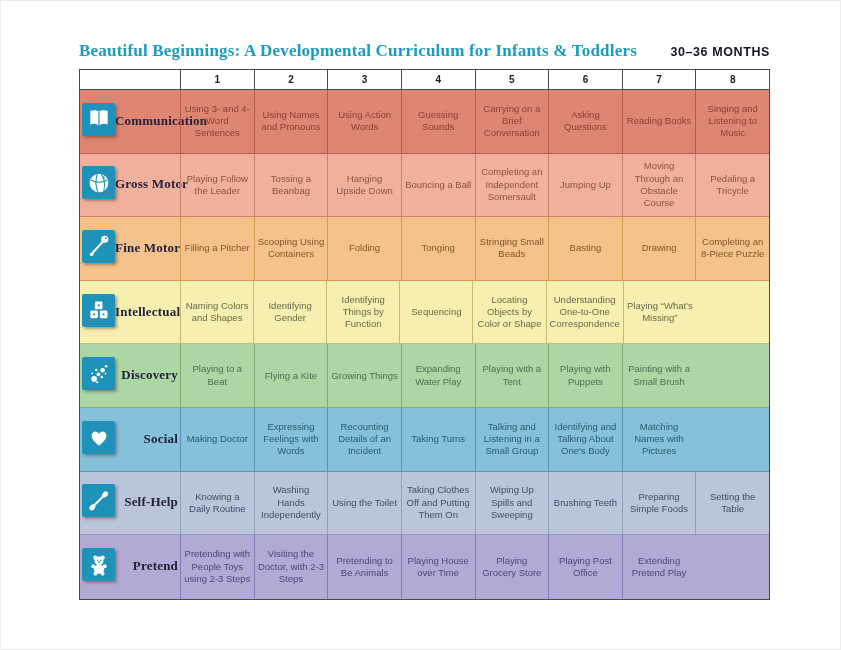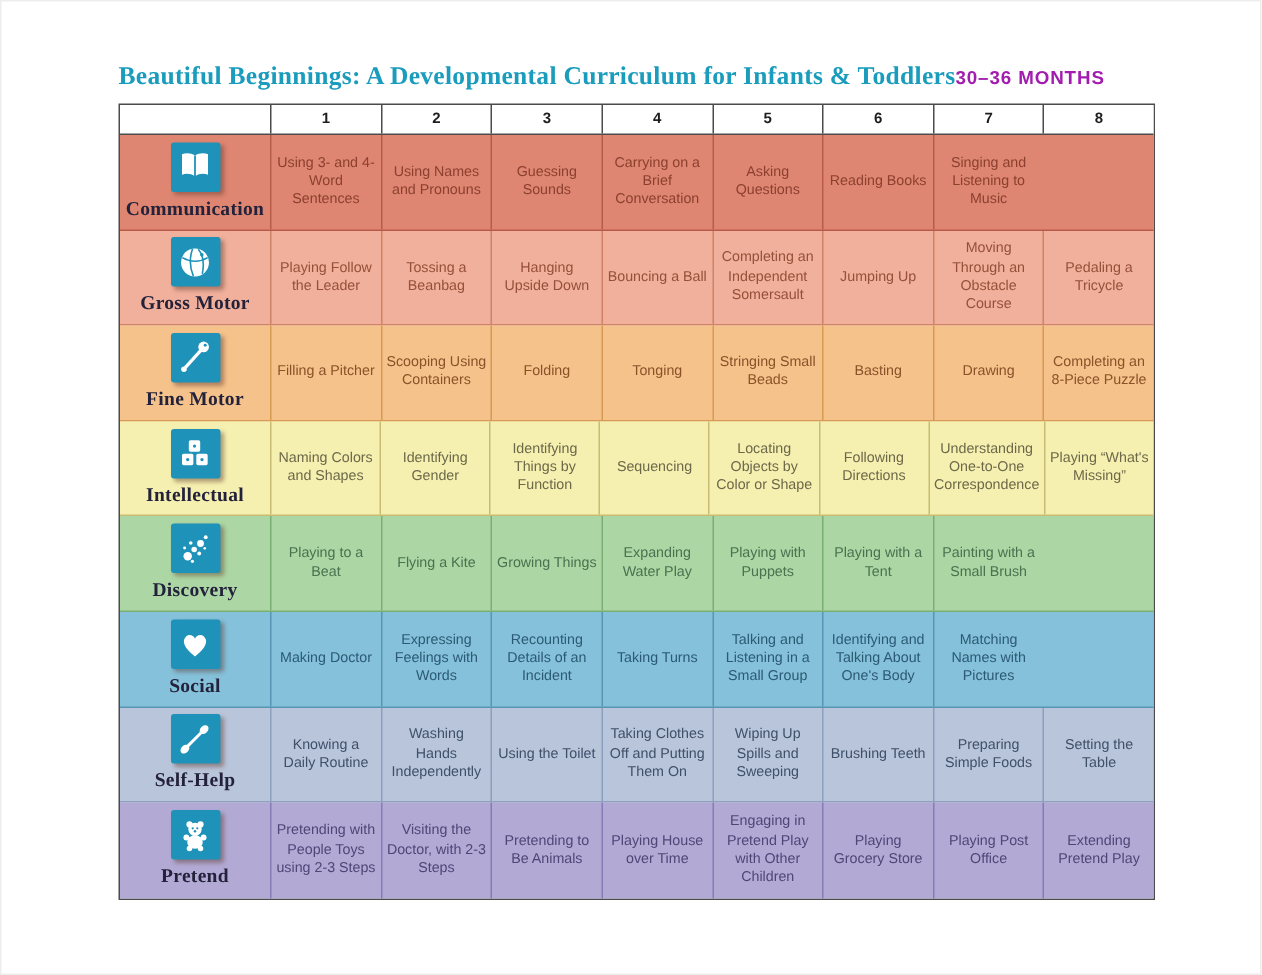--- a/index.html
+++ b/index.html
@@ -1,42 +1,42 @@
 <!DOCTYPE html>
 <html><head>
 <meta charset="utf-8">
 <style>
   html,body{margin:0;padding:0;background:#fff;}
   body{width:841px;height:650px;position:relative;font-family:"Liberation Sans",sans-serif;overflow:hidden;border:1px solid #ededed;box-sizing:border-box;}
 
-  .titlebar{position:absolute;left:78px;top:40px;width:691px;display:flex;align-items:baseline;}
+  .titlebar{position:absolute;left:78px;top:40px;width:691px;display:flex;justify-content:space-between;align-items:baseline;}
   .page-title{font-family:"Liberation Serif",serif;font-weight:bold;font-size:17px;letter-spacing:.2px;}
   .month-range{font-family:"Liberation Sans",sans-serif;font-weight:bold;font-size:12.5px;color:#3f3f3f;letter-spacing:.6px;}
 
   .table{position:absolute;left:78px;top:68px;width:691px;border:1px solid #4b4b4b;box-sizing:border-box;}
   .hdr{display:grid;grid-template-columns:100px repeat(8,1fr);height:20px;background:#fff;border-bottom:1px solid #4b4b4b;box-sizing:border-box;}
   .hcell{border-left:1px solid #4b4b4b;display:flex;align-items:center;justify-content:center;font-weight:bold;font-size:10px;color:#1e1e1e;}
   .corner{border-left:none;}
 
   .row{display:grid;grid-template-columns:100px repeat(8,1fr);height:63.6px;background:var(--bg);box-sizing:border-box;}
   .row:not(:last-child){border-bottom:1px solid var(--line);}
   .cell{border-left:1px solid var(--line);display:flex;align-items:center;justify-content:center;text-align:center;
         font-size:9.5px;line-height:1.3;color:var(--txt);padding:2px 3px;box-sizing:border-box;}
-  .label-cell{display:flex;flex-direction:column;align-items:center;justify-content:center;padding:3px 2px 4px;box-sizing:border-box;}
+  .label-cell{display:flex;flex-direction:row;align-items:center;justify-content:space-between;padding:3px 2px 4px;box-sizing:border-box;}
   .icon-box{width:33px;height:33px;background:#1E92B8;border-radius:2px;box-shadow:2px 2px 3px rgba(90,50,40,.45);
             display:flex;align-items:center;justify-content:center;margin-bottom:3px;flex:none;}
   .icon-box svg{display:block;}
   .label-text{font-family:"Liberation Serif",serif;font-weight:bold;font-size:13px;color:#23223A;letter-spacing:.2px;white-space:nowrap;}
 </style>
 </head>
 <body>
 
 <div class="titlebar">
   <span class="page-title" style="color: rgb(26, 156, 188);">Beautiful Beginnings: A Developmental Curriculum for Infants &amp; Toddlers</span>
-  <span class="month-range" style="color: #a21caf;">30–36 MONTHS</span>
+  <span class="month-range" style="color: #0f172a;">30–36 MONTHS</span>
 </div>
 
 <div class="table">
 
   <div class="hdr">
     <div class="hcell corner"></div>
     <div class="hcell">1</div>
     <div class="hcell">2</div>
     <div class="hcell">3</div>
     <div class="hcell">4</div>
@@ -51,20 +51,21 @@
       <div class="icon-box">
         <svg width="26" height="26" viewBox="0 0 24 24">
           <path d="M12 5.2 C9.8 3.7 6.2 3.5 4 4.5 L4 17 C6.4 16.1 9.8 16.3 12 18 C14.2 16.3 17.6 16.1 20 17 L20 4.5 C17.8 3.5 14.2 3.7 12 5.2 Z" fill="#fff"></path>
           <path d="M12 5.2 L12 18" stroke="#1E92B8" stroke-width="1.1" fill="none"></path>
         </svg>
       </div>
       <div class="label-text">Communication</div>
     </div>
     <div class="cell">Using 3- and 4- Word Sentences</div>
     <div class="cell">Using Names and Pronouns</div>
+    <div class="cell">Using Action Words</div>
     <div class="cell">Guessing Sounds</div>
     <div class="cell">Carrying on a Brief Conversation</div>
     <div class="cell">Asking Questions</div>
     <div class="cell">Reading Books</div>
     <div class="cell">Singing and Listening to Music</div>
   </div>
 
   <div class="row" style="--bg: #F0B09B; --line: #CE8268; --txt: #96503A;">
     <div class="label-cell">
       <div class="icon-box">
@@ -122,21 +123,20 @@
           <circle cx="16.3" cy="16" r="1" fill="#1E92B8"></circle>
         </svg>
       </div>
       <div class="label-text">Intellectual</div>
     </div>
     <div class="cell">Naming Colors and Shapes</div>
     <div class="cell">Identifying Gender</div>
     <div class="cell">Identifying Things by Function</div>
     <div class="cell">Sequencing</div>
     <div class="cell">Locating Objects by Color or Shape</div>
-    <div class="cell">Following Directions</div>
     <div class="cell">Understanding One-to-One Correspondence</div>
     <div class="cell">Playing “What's Missing”</div>
   </div>
 
   <div class="row" style="--bg: #ACD6A3; --line: #7BAE73; --txt: #4B7250;">
     <div class="label-cell">
       <div class="icon-box">
         <svg width="26" height="26" viewBox="0 0 24 24">
           <circle cx="7.5" cy="16.5" r="2.6" fill="#fff"></circle>
           <circle cx="11.5" cy="12.3" r="1.7" fill="#fff"></circle>
@@ -148,22 +148,22 @@
           <circle cx="18" cy="11.6" r="0.8" fill="#fff"></circle>
           <circle cx="10.4" cy="19.6" r="1" fill="#fff"></circle>
         </svg>
       </div>
       <div class="label-text">Discovery</div>
     </div>
     <div class="cell">Playing to a Beat</div>
     <div class="cell">Flying a Kite</div>
     <div class="cell">Growing Things</div>
     <div class="cell">Expanding Water Play</div>
+    <div class="cell">Playing with a Tent</div>
     <div class="cell">Playing with Puppets</div>
-    <div class="cell">Playing with a Tent</div>
     <div class="cell">Painting with a Small Brush</div>
   </div>
 
   <div class="row" style="--bg: #85C1DA; --line: #5795B4; --txt: #2C5A74;">
     <div class="label-cell">
       <div class="icon-box">
         <svg width="26" height="26" viewBox="0 0 24 24">
           <path d="M12 20 C5 14.5 3.8 10.3 6.4 7.8 C8.4 6 11 6.9 12 9 C13 6.9 15.6 6 17.6 7.8 C20.2 10.3 19 14.5 12 20 Z" fill="#fff"></path>
         </svg>
       </div>
@@ -215,19 +215,18 @@
           <circle cx="13.4" cy="7.6" r="0.7" fill="#1E92B8"></circle>
           <circle cx="12" cy="9.4" r="0.8" fill="#1E92B8"></circle>
         </svg>
       </div>
       <div class="label-text">Pretend</div>
     </div>
     <div class="cell">Pretending with People Toys using 2-3 Steps</div>
     <div class="cell">Visiting the Doctor, with 2-3 Steps</div>
     <div class="cell">Pretending to Be Animals</div>
     <div class="cell">Playing House over Time</div>
-    <div class="cell">Engaging in Pretend Play with Other Children</div>
     <div class="cell">Playing Grocery Store</div>
     <div class="cell">Playing Post Office</div>
     <div class="cell">Extending Pretend Play</div>
   </div>
 
 </div>
 
 </body></html>

